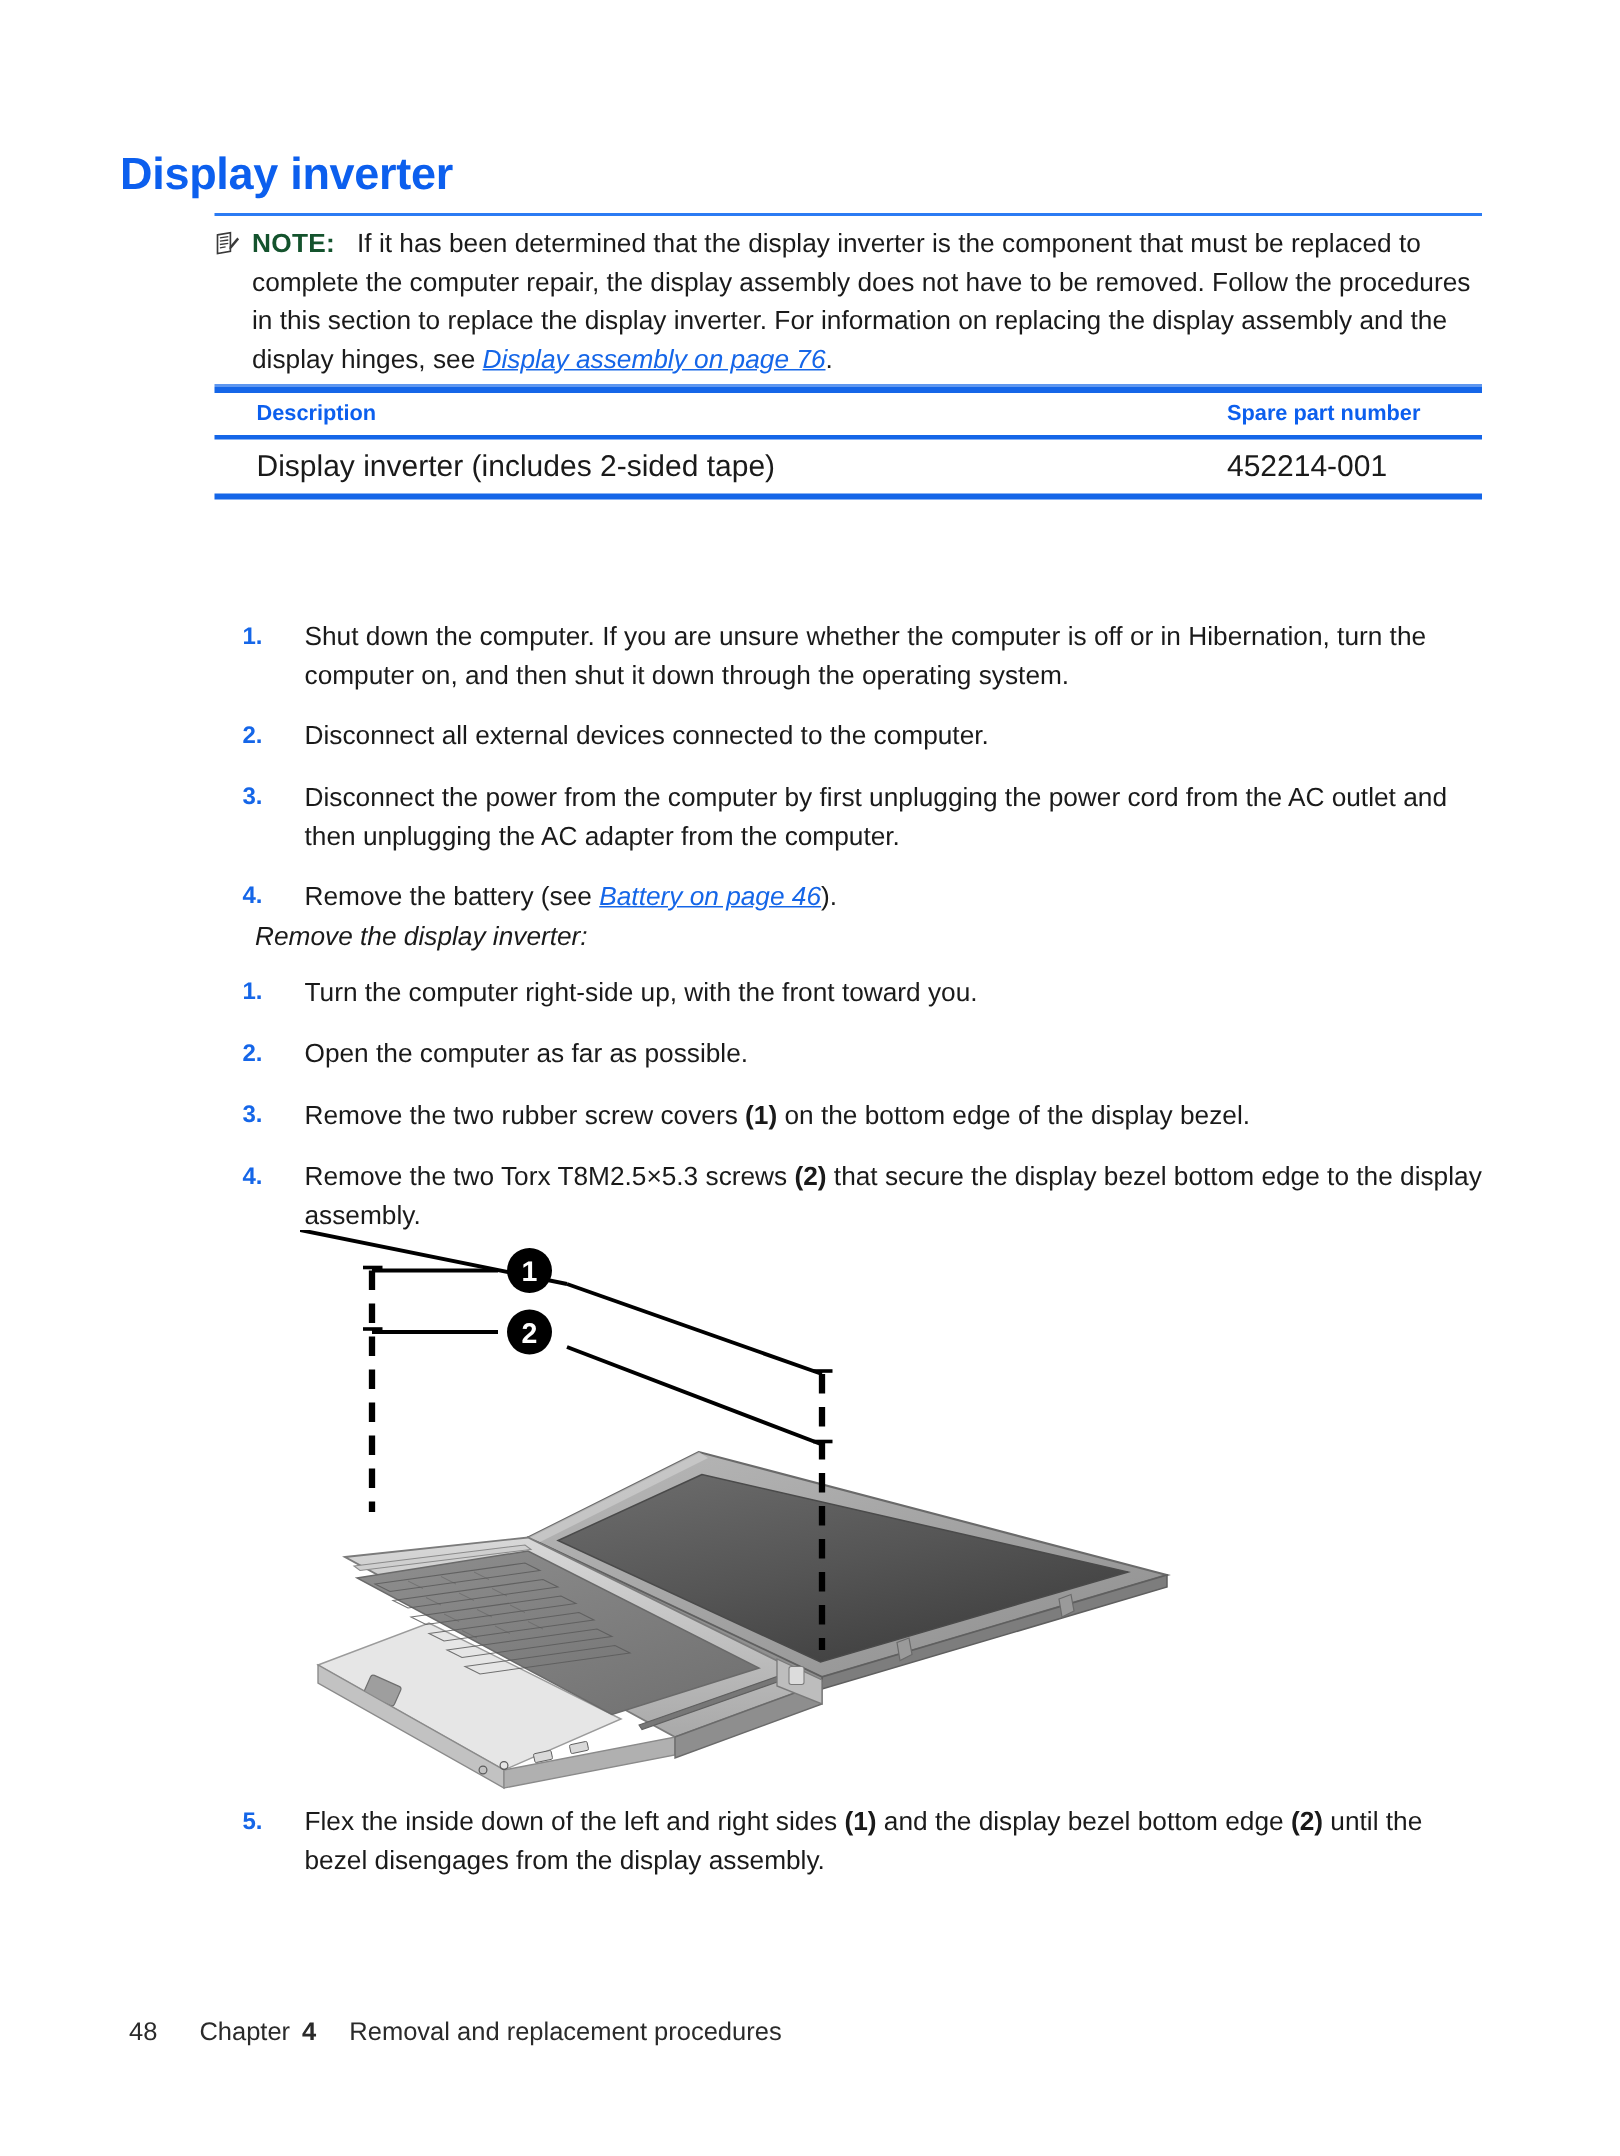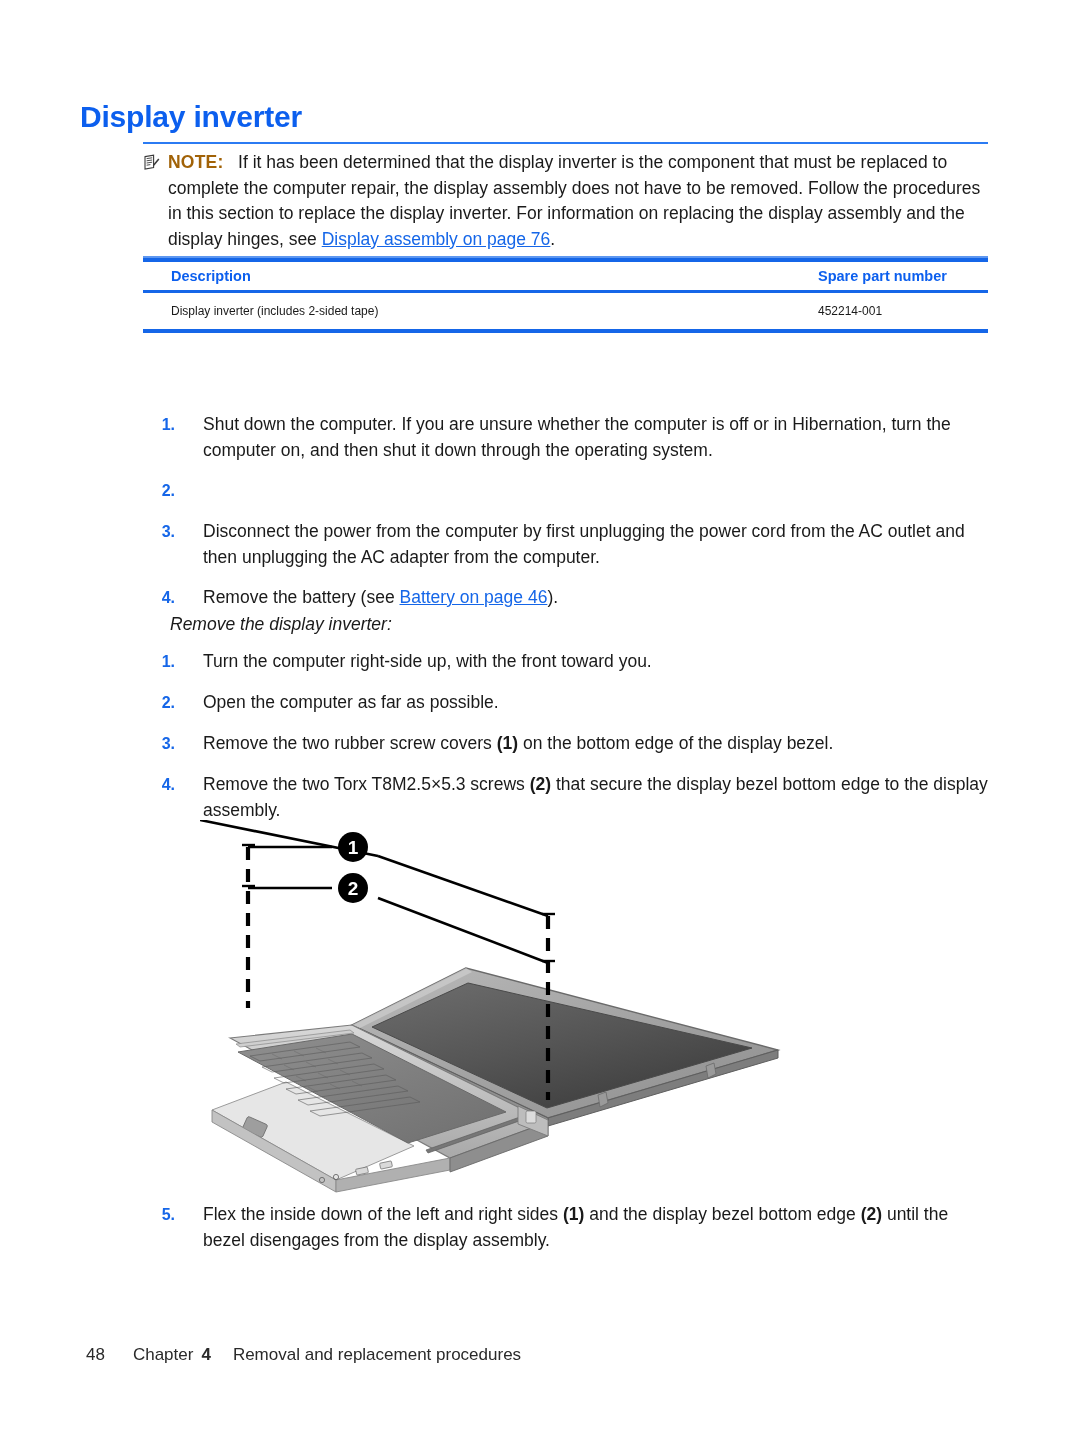--- a/index.html
+++ b/index.html
@@ -56,21 +56,21 @@
     left: 0px;
     top: 9px;
     width: 17px;
     height: 17px;
   }
   .note-text {
     padding-left: 25px;
     text-align: left;
   }
   .note-label {
-    color: #a16207;
+    color: #14532d;
     font-weight: bold;
     letter-spacing: 0.2px;
   }
   .note-rule-bottom {
     height: 1.5px;
     background: #5E97F0;
     width: 845px;
   }
 
   
@@ -96,21 +96,21 @@
 
   .tbl-head-row .col-desc,
   .tbl-head-row .col-part {
     color: #0C5FEE;
     font-weight: bold;
     font-size: 14.5px;
   }
   .tbl-data-row .col-desc,
   .tbl-data-row .col-part {
     color: #1a1a1a;
-    font-size: 12px;
+    font-size: 20px;
   }
 
   
   .body-text {
     position: absolute;
     left: 170px;
     font-size: 17.5px;
     line-height: 25px;
     color: #1a1a1a;
   }
@@ -131,20 +131,21 @@
     color: #1566E8;
     font-weight: bold;
     font-size: 16px;
     padding-top: 1px;
   }
   .olist-body { flex: 1; }
 
   .doclink {
     color: #1566E8;
     text-decoration: underline;
+    font-style: italic;
   }
   .bold { font-weight: bold; }
 
   
   .illustration {
     position: absolute;
     left: 200px;
     top: 820px;
     width: 600px;
     height: 380px;
@@ -209,20 +210,21 @@
 
   <div class="olist" style="top:411px;">
 
     <div class="olist-item" style="margin-bottom:14px;">
       <span class="olist-num">1.</span>
       <span class="olist-body">Shut down the computer. If you are unsure whether the computer is off or in Hibernation, turn the computer on, and then shut it down through the operating system.</span>
     </div>
 
     <div class="olist-item" style="margin-bottom:14px;">
       <span class="olist-num">2.</span>
+      <span class="olist-body">Disconnect all external devices connected to the computer.</span>
     </div>
 
     <div class="olist-item" style="margin-bottom:14px;">
       <span class="olist-num">3.</span>
       <span class="olist-body">Disconnect the power from the computer by first unplugging the power cord from the AC outlet and then unplugging the AC adapter from the computer.</span>
     </div>
 
     <div class="olist-item">
       <span class="olist-num">4.</span>
       <span class="olist-body"><span>Remove the battery (see </span><a class="doclink" href="#">Battery on page 46</a><span>).</span></span>

